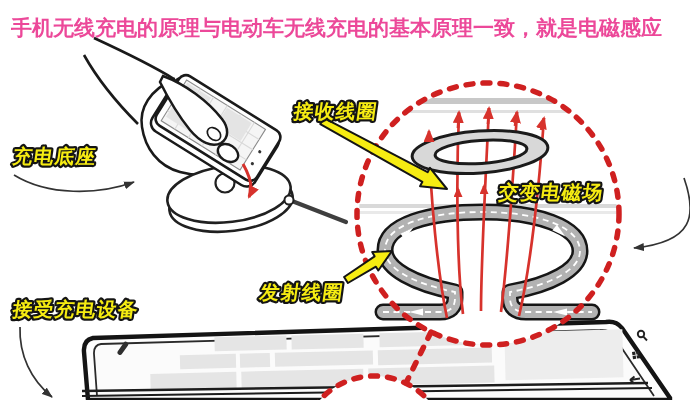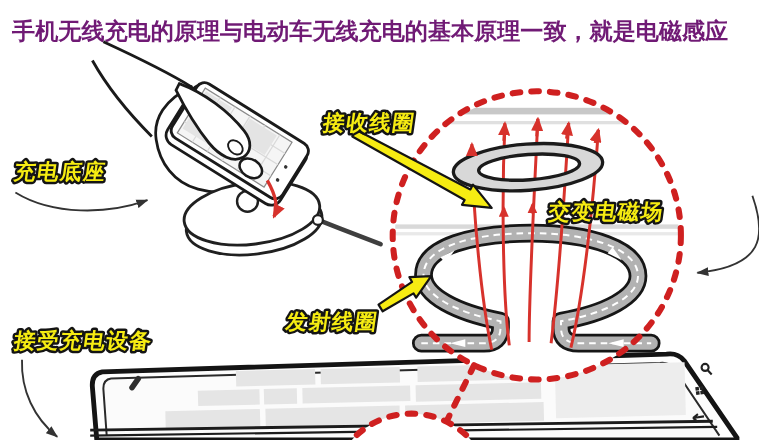--- a/index.html
+++ b/index.html
@@ -1,19 +1,19 @@
 <!DOCTYPE html>
 <html><head>
 <meta charset="utf-8">
 <style>
   html,body{margin:0;padding:0;background:#fff;}
   .stage{position:relative;width:690px;height:400px;background:#ffffff;overflow:hidden;
          font-family:"Liberation Sans","DejaVu Sans",sans-serif;}
   .title{position:absolute;left:11px;top:14px;font-size:21px;font-weight:800;
-         color:#701a75;letter-spacing:0px;white-space:nowrap;}
+         color:#ec4899;letter-spacing:0px;white-space:nowrap;}
   svg{position:absolute;left:0;top:0;}
   .callout-text{font-weight:bold;font-size:19.5px;letter-spacing:1.5px;
                 paint-order:stroke;stroke:#141414;stroke-width:4.5px;stroke-linejoin:round;}
 </style>
 </head>
 <body>
 
 <div class="stage">
 
   <div class="title">手机无线充电的原理与电动车无线充电的基本原理一致，就是电磁感应</div>

